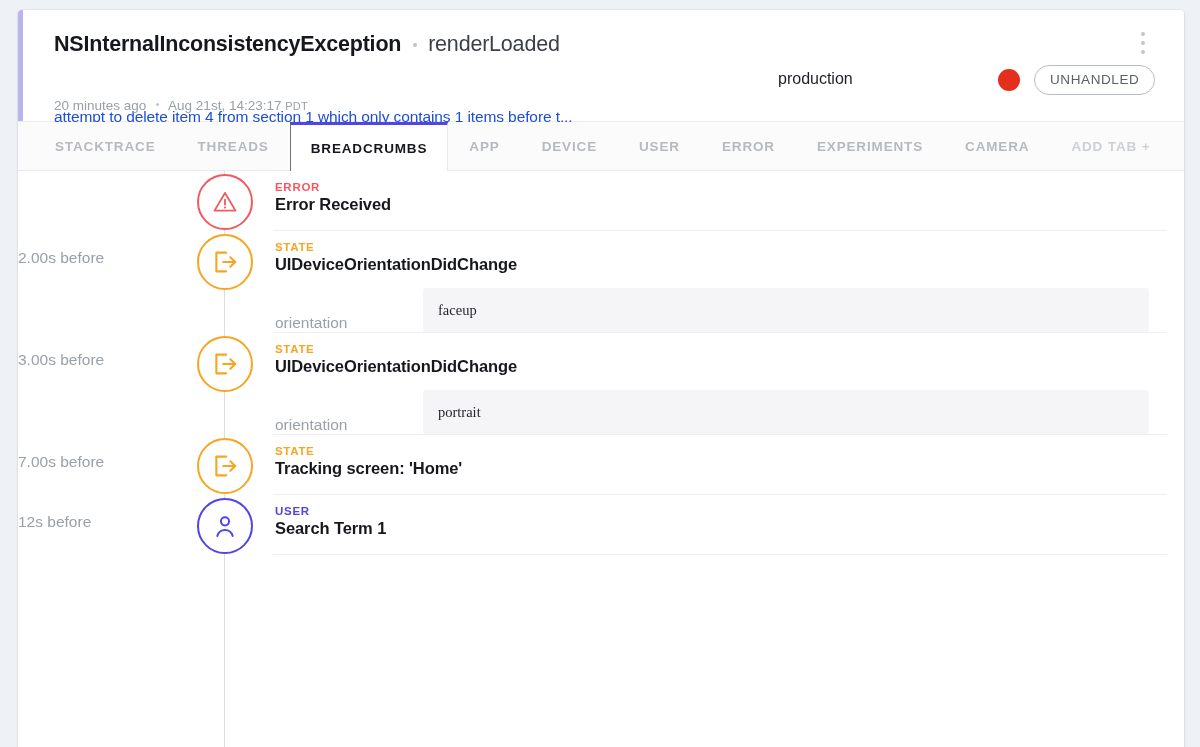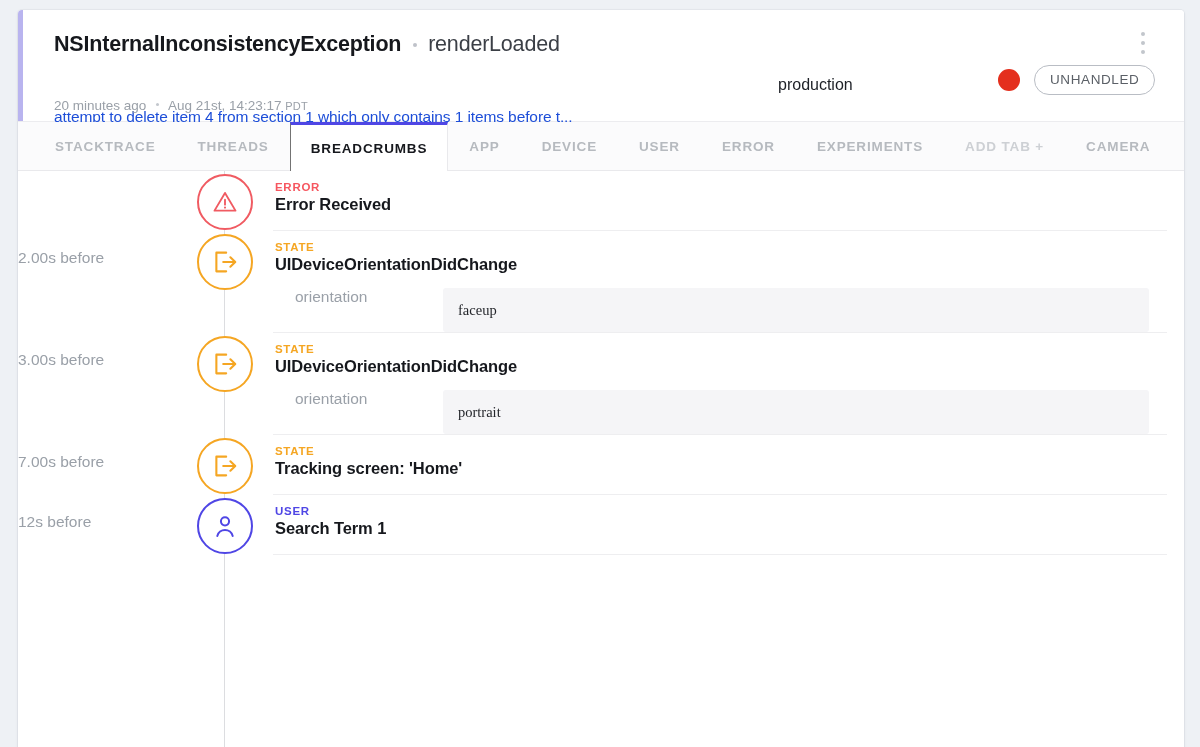--- a/index.html
+++ b/index.html
@@ -106,21 +106,21 @@
     vertical-align: middle;
     margin: 0 6px 3px 6px;
   }
   .tz {
     font-size: 11px;
     letter-spacing: 0.3px;
   }
   .release-stage {
     position: absolute;
     left: 724px;
-    top: 66px;
+    top: 60px;
     font-size: 16px;
     color: #1d2026;
     white-space: nowrap;
   }
   .severity-wrap {
     position: absolute;
     left: 944px;
     top: 55px;
     display: flex;
     align-items: center;
@@ -271,23 +271,22 @@
     font-weight: bold;
     color: #16181d;
     letter-spacing: -0.1px;
   }
 
   .meta-rows {
     margin-top: 14px;
   }
   .meta-row {
     display: flex;
-    align-items: flex-start;
+    align-items: flex-end;
     height: 44px;
-    margin-left: 20px;
   }
   .meta-key {
     width: 148px;
     flex: none;
     font-size: 15.5px;
     color: #9aa0a8;
   }
   .meta-val {
     flex: 1;
     background: #f5f5f7;
@@ -372,25 +371,25 @@
         </div>
         <div class="tab">
           <span>USER</span>
         </div>
         <div class="tab">
           <span>ERROR</span>
         </div>
         <div class="tab">
           <span>EXPERIMENTS</span>
         </div>
+        <div class="tab">
+          <span>CAMERA</span>
+        </div>
         <div class="tab addtab">
           <span>ADD TAB +</span>
-        </div>
-        <div class="tab">
-          <span>CAMERA</span>
         </div>
       </div>
 
     <div class="body">
       <div class="timeline-line"></div>
       <div id="crumbs">
           <div class="crumb">
             <div class="crumb-top">
               <div class="time-col"></div>
               <div class="icon-col">

